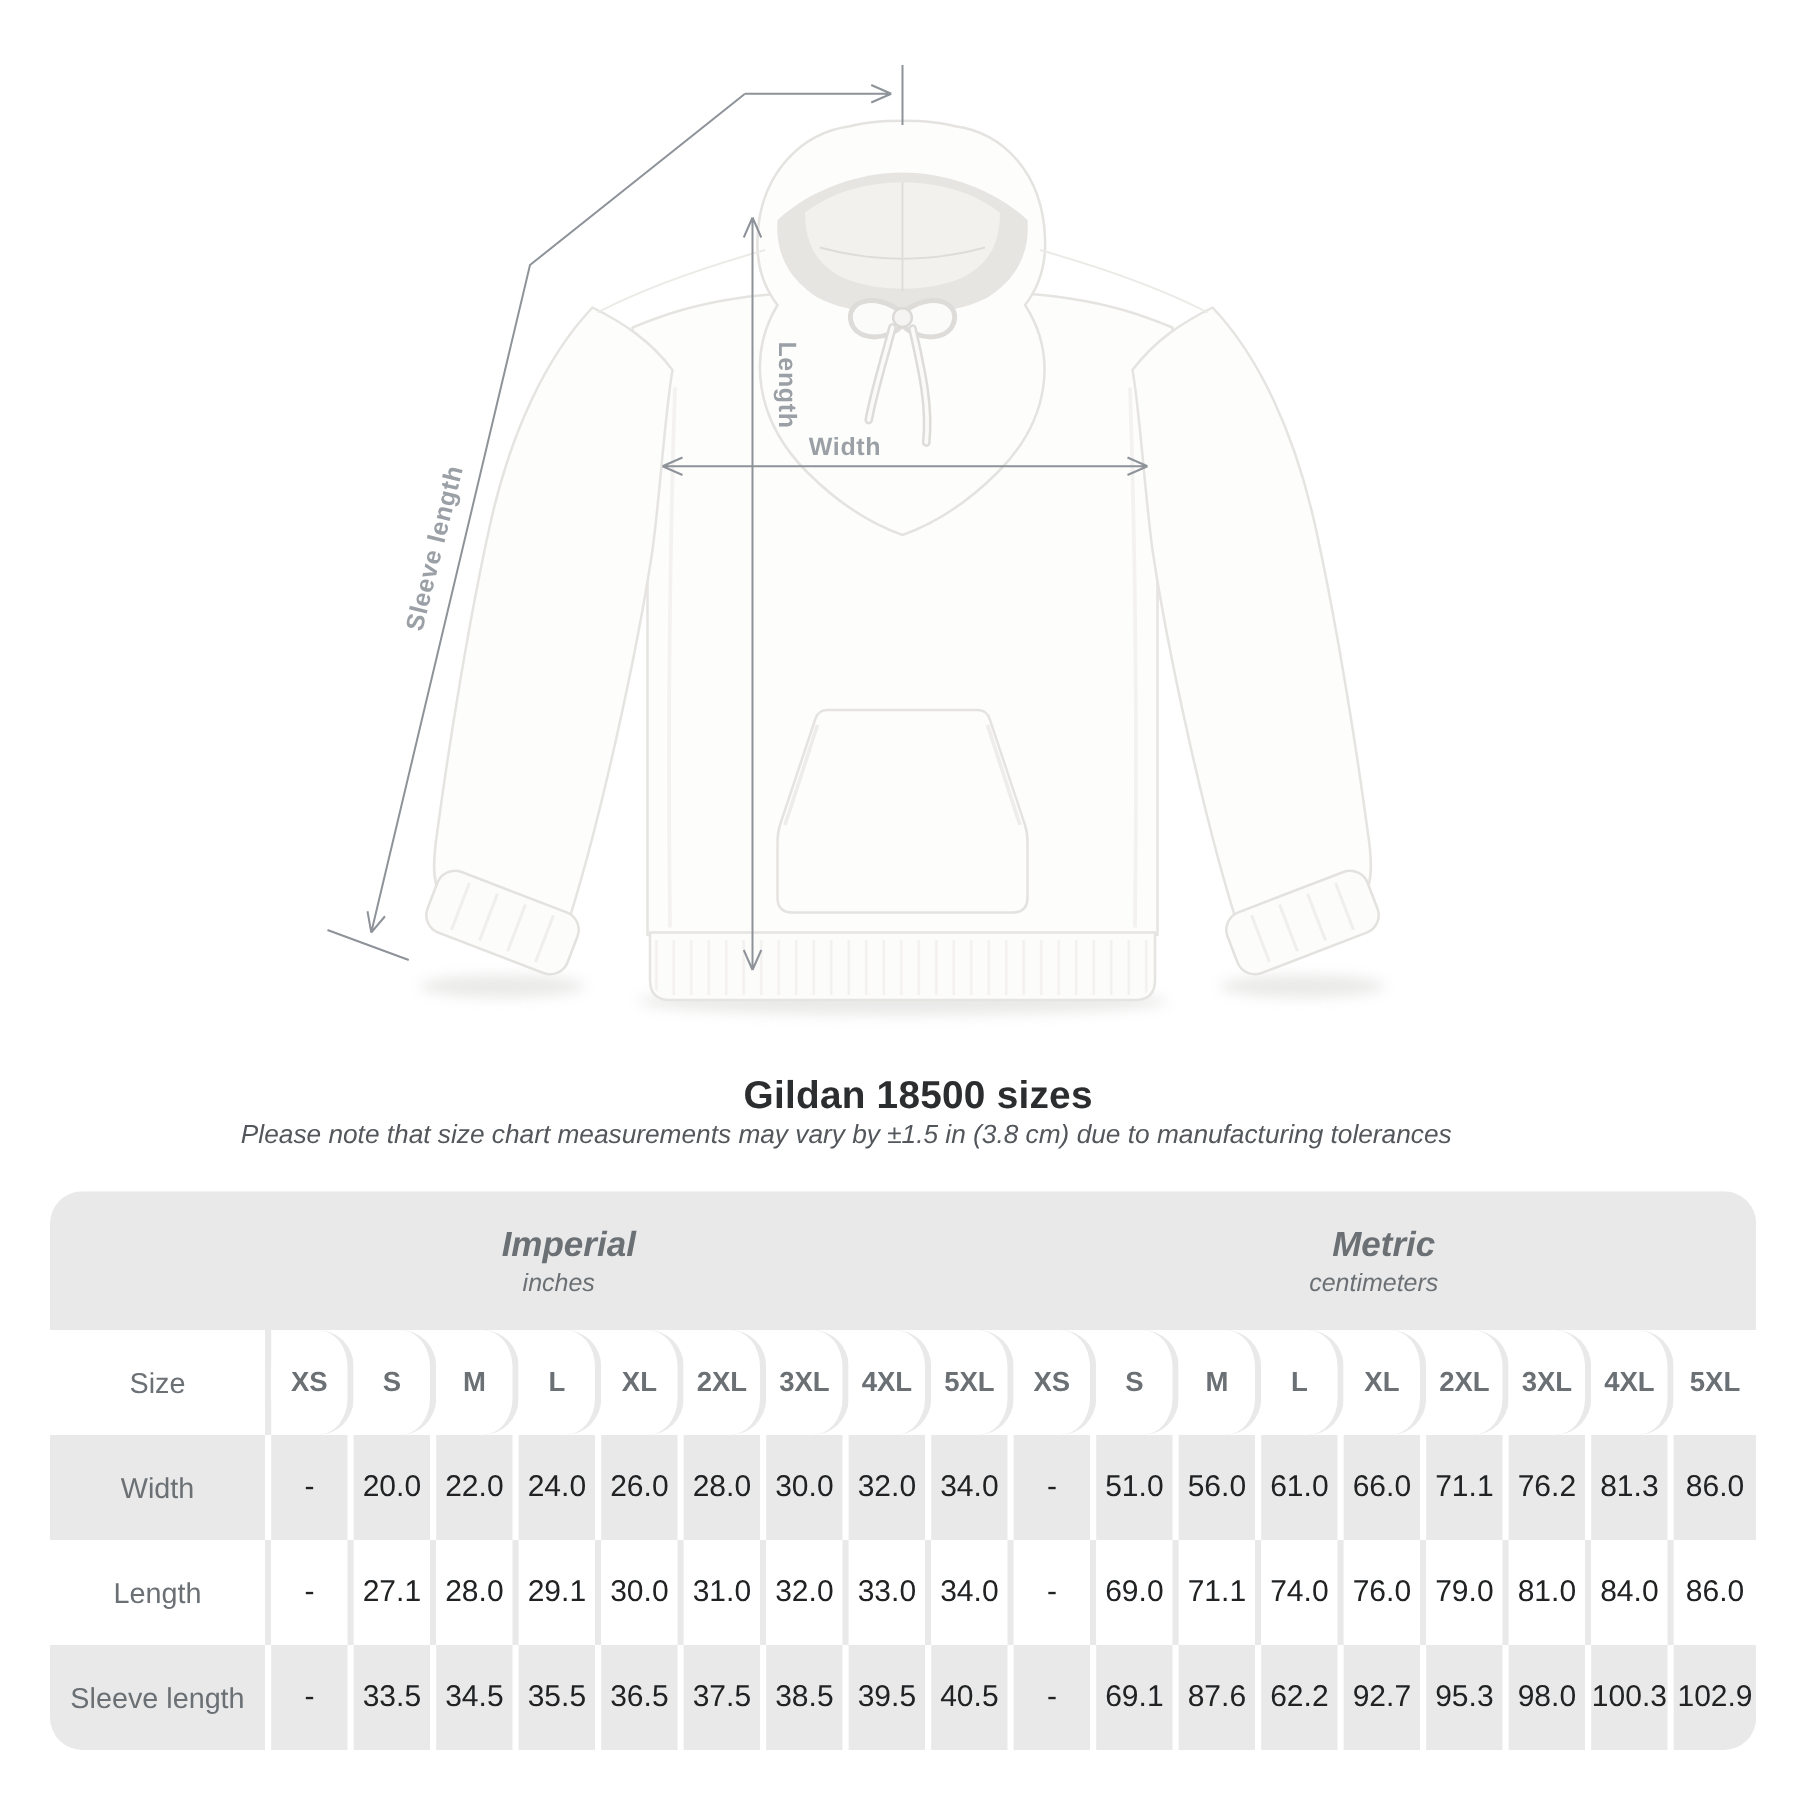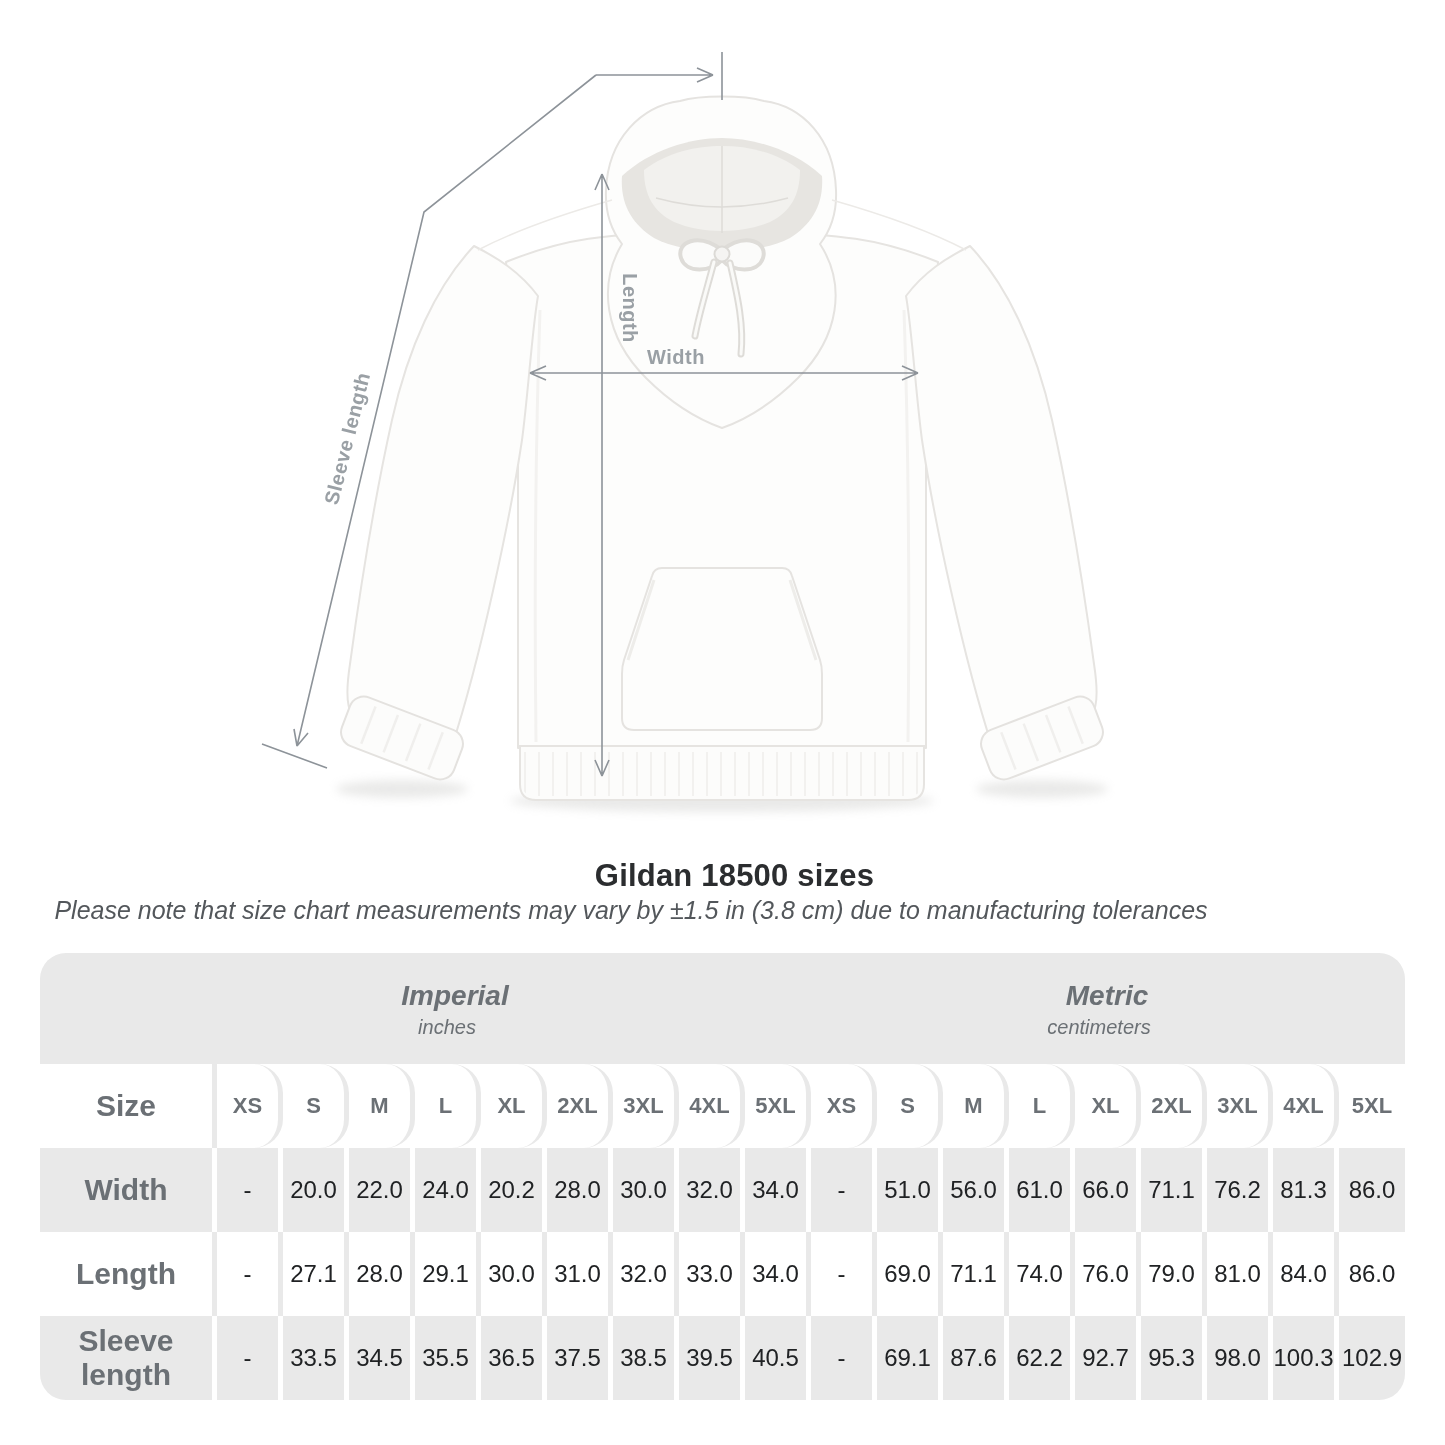--- a/index.html
+++ b/index.html
@@ -2,33 +2,33 @@
 <html><head>
 <meta charset="utf-8">
 <style>
   html,body{margin:0;padding:0;background:#ffffff;}
   .page{position:relative;width:1445px;height:1445px;background:#ffffff;overflow:hidden;
         font-family:"Liberation Sans", sans-serif;}
   .figure{position:absolute;top:0;left:0;width:1445px;height:845px;}
   .page-title{position:absolute;top:846px;left:0;width:1445px;text-align:center;margin:12px;
         font-size:31px;font-weight:bold;color:#2b2d2f;letter-spacing:.2px;}
   .page-subtitle{position:absolute;top:896px;left:0;width:1262px;text-align:center;margin:0;
-        font-size:25px;font-style:italic;color:#53575b;}
+        font-size:21px;font-style:italic;color:#53575b;padding-left:46px;}
   .size-table{position:absolute;top:953px;left:40px;width:1365px;border-radius:26px;
         overflow:hidden;background:#ffffff;}
   .band{position:relative;height:111px;background:#e9e9e9;}
   .band .group{position:absolute;top:50%;transform:translate(-50%,-50%);text-align:center;color:#6b7075;}
   .band .g1{left:407px;}
   .band .g2{left:1059px;}
   .g-title{font-size:28px;font-weight:bold;font-style:italic;margin-left:16px;}
   .g-unit{font-size:20px;font-style:italic;margin-top:4px;}
   table.szt{width:1365px;border-collapse:separate;border-spacing:0;table-layout:fixed;}
   table.szt tr{height:84px;}
   table.szt td,table.szt th{padding:0;text-align:center;vertical-align:middle;}
-  table.szt .lbl{font-size:30px;font-weight:bold;color:#6b7075;}
+  table.szt .lbl{font-size:23px;font-weight:normal;color:#6b7075;}
   table.szt .hdr{font-size:22px;font-weight:bold;color:#6b7075;border-radius:29px;}
   table.szt .val{font-size:24px;font-weight:normal;color:#202224;}
   tr.row-white td,tr.row-white th{background:#ffffff;border-right:5px solid #e9e9e9;}
   tr.row-gray td,tr.row-gray th{background:#e9e9e9;border-right:5px solid #ffffff;}
   tr.row-white td:last-child,tr.row-white th:last-child,
   tr.row-gray td:last-child,tr.row-gray th:last-child{border-right:none;}
 </style>
 </head>
 <body>
 
@@ -159,21 +159,21 @@
         <th class="hdr">3XL</th>
         <th class="hdr">4XL</th>
         <th class="hdr">5XL</th>
       </tr>
       <tr class="row-gray">
         <th class="lbl">Width</th>
         <td class="val">-</td>
         <td class="val">20.0</td>
         <td class="val">22.0</td>
         <td class="val">24.0</td>
-        <td class="val">20.2</td>
+        <td class="val">26.0</td>
         <td class="val">28.0</td>
         <td class="val">30.0</td>
         <td class="val">32.0</td>
         <td class="val">34.0</td>
         <td class="val">-</td>
         <td class="val">51.0</td>
         <td class="val">56.0</td>
         <td class="val">61.0</td>
         <td class="val">66.0</td>
         <td class="val">71.1</td>

